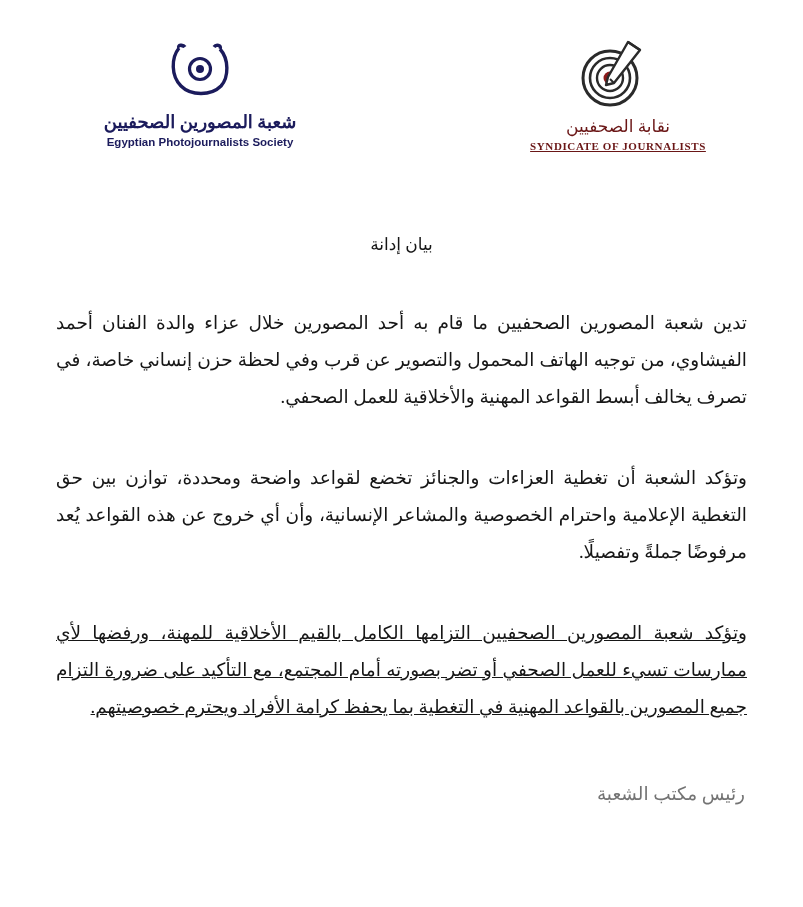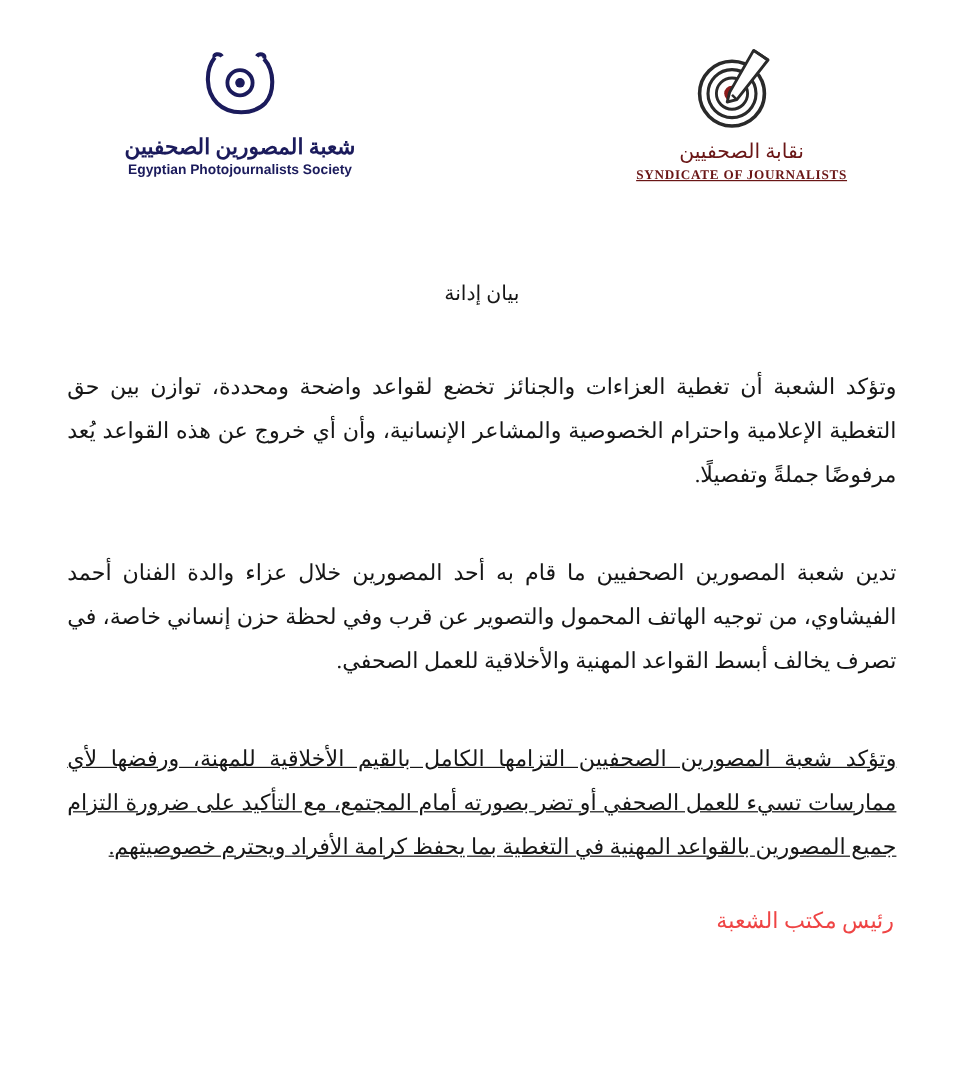--- a/index.html
+++ b/index.html
@@ -119,22 +119,22 @@
     line-height: 2.0;
     text-align: justify;
     text-justify: inter-word;
     color: #161616;
     margin: 0 0 44px 0;
   }
   .para:last-of-type { margin-bottom: 0; text-decoration: underline; }
   .signature {
     font-size: 18.5px;
     line-height: 2.0;
-    color: #ef4444;
-    margin-top: 24px;
+    color: #737373;
+    margin-top: 50px;
     text-align: right;
     padding-right: 2px;
   }
 </style>
 </head>
 <body>
 
 <div class="page">
 
   <div class="header">
@@ -172,19 +172,19 @@
         </svg>
       </div>
       <div class="syn-name-ar">نقابة الصحفيين</div>
       <div class="syn-name-en">SYNDICATE OF JOURNALISTS</div>
     </div>
   </div>
 
   <div class="doc-title">بيان إدانة</div>
 
   <div class="content">
+    <p class="para">تدين شعبة المصورين الصحفيين ما قام به أحد المصورين خلال عزاء والدة الفنان أحمد الفيشاوي، من توجيه الهاتف المحمول والتصوير عن قرب وفي لحظة حزن إنساني خاصة، في تصرف يخالف أبسط القواعد المهنية والأخلاقية للعمل الصحفي.</p>
     <p class="para">وتؤكد الشعبة أن تغطية العزاءات والجنائز تخضع لقواعد واضحة ومحددة، توازن بين حق التغطية الإعلامية واحترام الخصوصية والمشاعر الإنسانية، وأن أي خروج عن هذه القواعد يُعد مرفوضًا جملةً وتفصيلًا.</p>
-    <p class="para">تدين شعبة المصورين الصحفيين ما قام به أحد المصورين خلال عزاء والدة الفنان أحمد الفيشاوي، من توجيه الهاتف المحمول والتصوير عن قرب وفي لحظة حزن إنساني خاصة، في تصرف يخالف أبسط القواعد المهنية والأخلاقية للعمل الصحفي.</p>
     <p class="para">وتؤكد شعبة المصورين الصحفيين التزامها الكامل بالقيم الأخلاقية للمهنة، ورفضها لأي ممارسات تسيء للعمل الصحفي أو تضر بصورته أمام المجتمع، مع التأكيد على ضرورة التزام جميع المصورين بالقواعد المهنية في التغطية بما يحفظ كرامة الأفراد ويحترم خصوصيتهم.</p>
     <div class="signature">رئيس مكتب الشعبة</div>
   </div>
 
 </div>
 
 </body></html>

